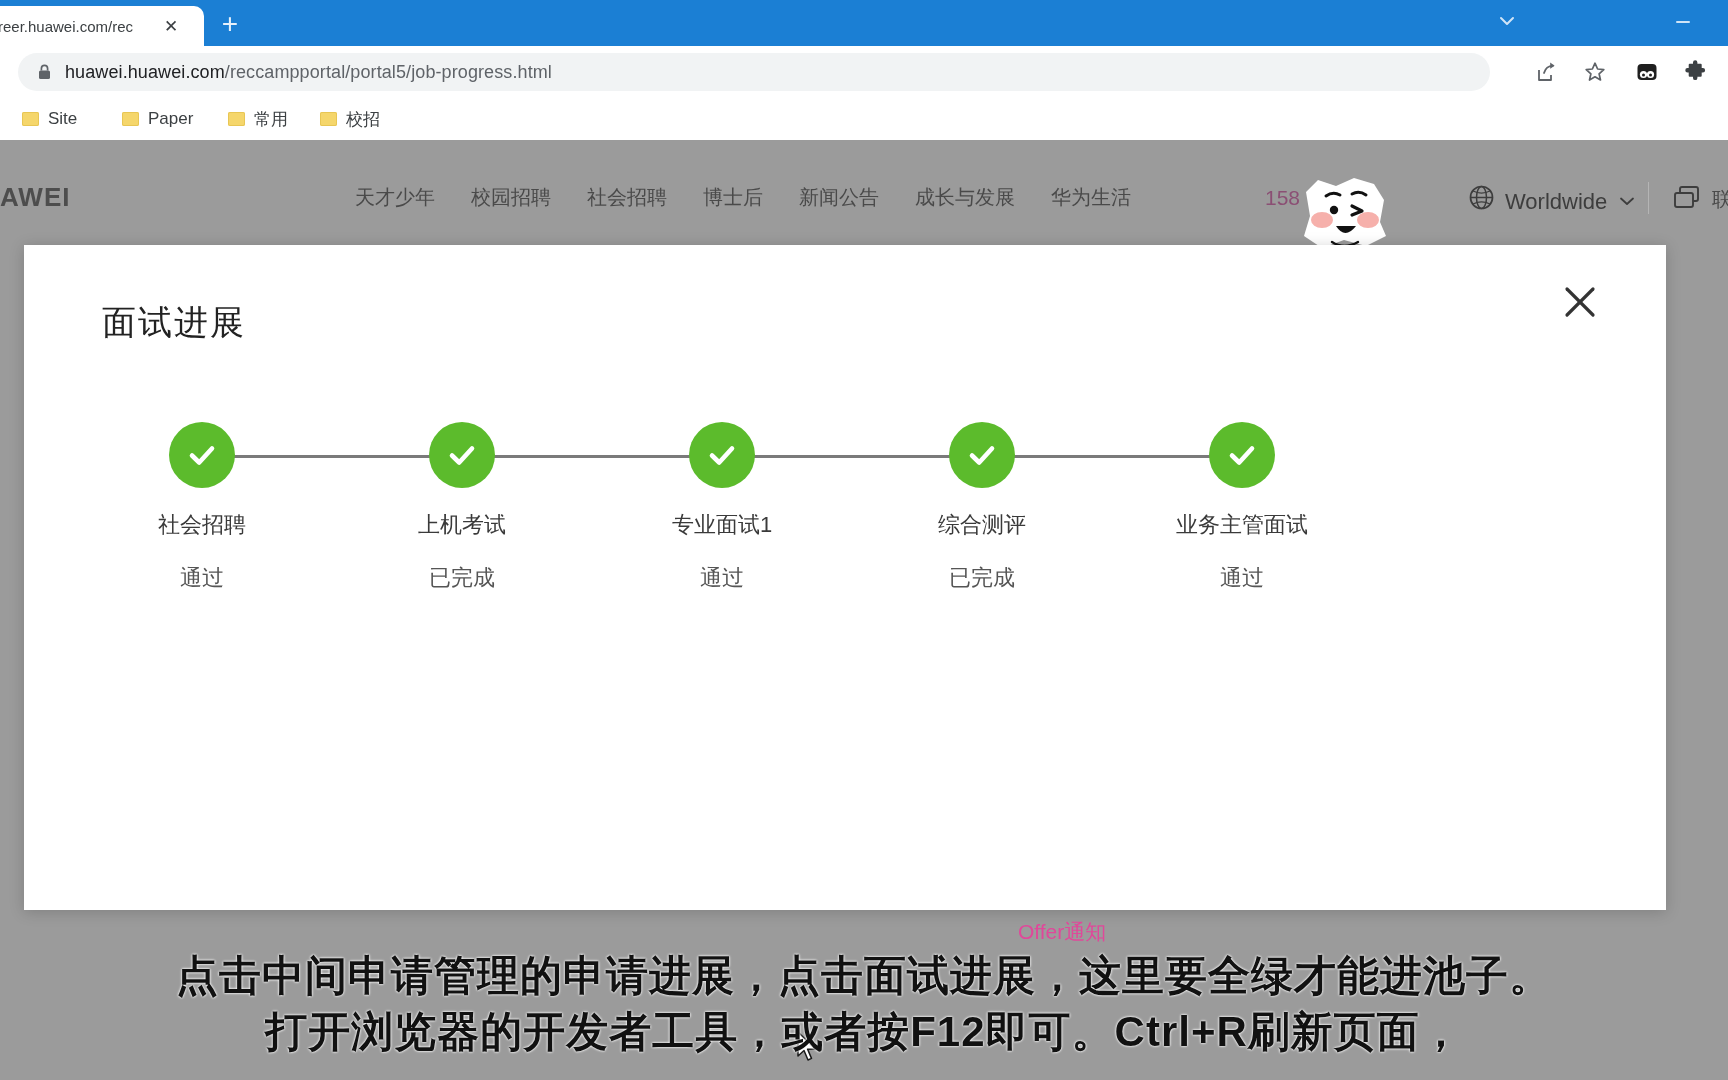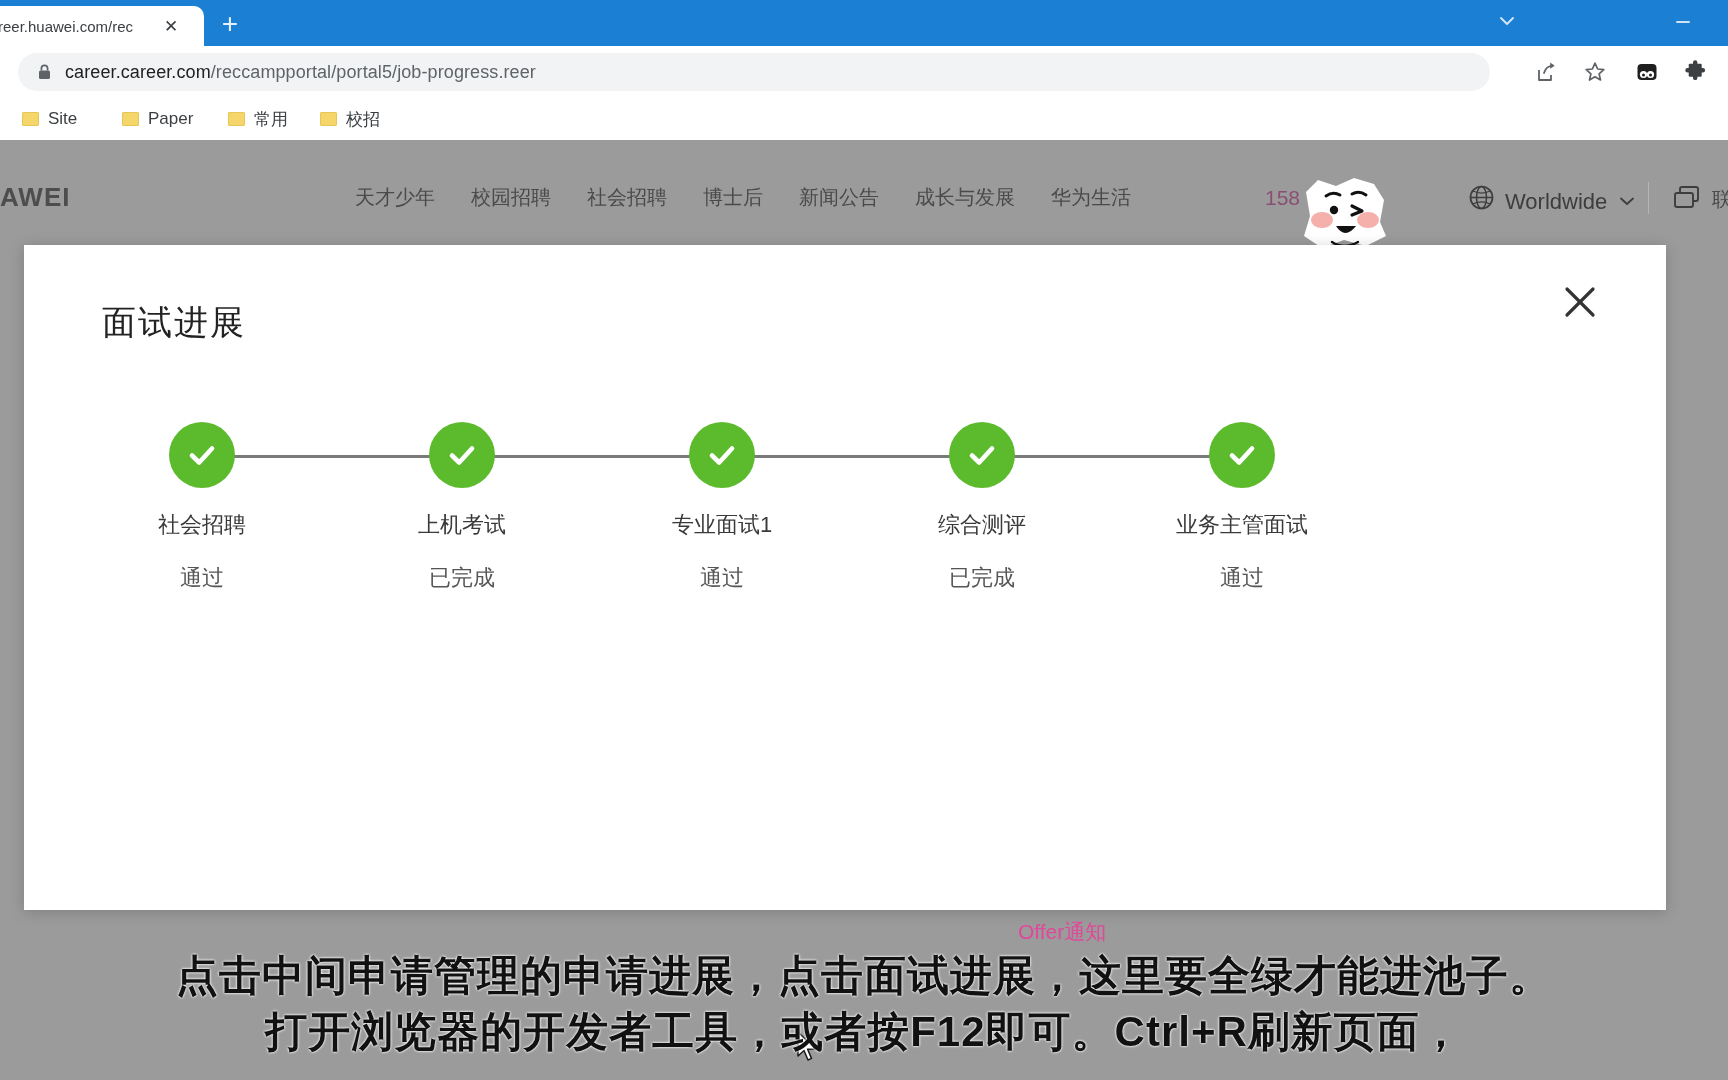--- a/index.html
+++ b/index.html
@@ -147,21 +147,21 @@
   </div>
 
   <div id="toolbar">
     <div id="omnibox">
       <span id="lock-icon">
         <svg width="17" height="18" viewBox="0 0 17 18">
           <rect x="3" y="7.5" width="11" height="8.5" rx="1.6" fill="#5f6368"></rect>
           <path d="M5.4 7.5 V5.4 a3.1 3.1 0 0 1 6.2 0 V7.5" fill="none" stroke="#5f6368" stroke-width="1.7"></path>
         </svg>
       </span>
-      <span id="url-text"><b>career.career.com</b><span>/reccampportal/portal5/job-progress.reer</span></span>
+      <span id="url-text"><b>huawei.huawei.com</b><span>/reccampportal/portal5/job-progress.html</span></span>
     </div>
 
     <div class="tbicon" id="share-icon">
       <svg width="24" height="24" viewBox="0 0 24 24">
         <path d="M4 10 V20 H16 V15" fill="none" stroke="#5f6368" stroke-width="1.8" stroke-linejoin="round"></path>
         <path d="M9 13 C10.5 7.5 14 5.8 18 5.6" fill="none" stroke="#5f6368" stroke-width="1.8" stroke-linecap="round"></path>
         <path d="M15.2 2.6 L19.6 5.7 L15.2 8.8 Z" fill="#5f6368"></path>
       </svg>
     </div>
     <div class="tbicon" id="star-icon">

